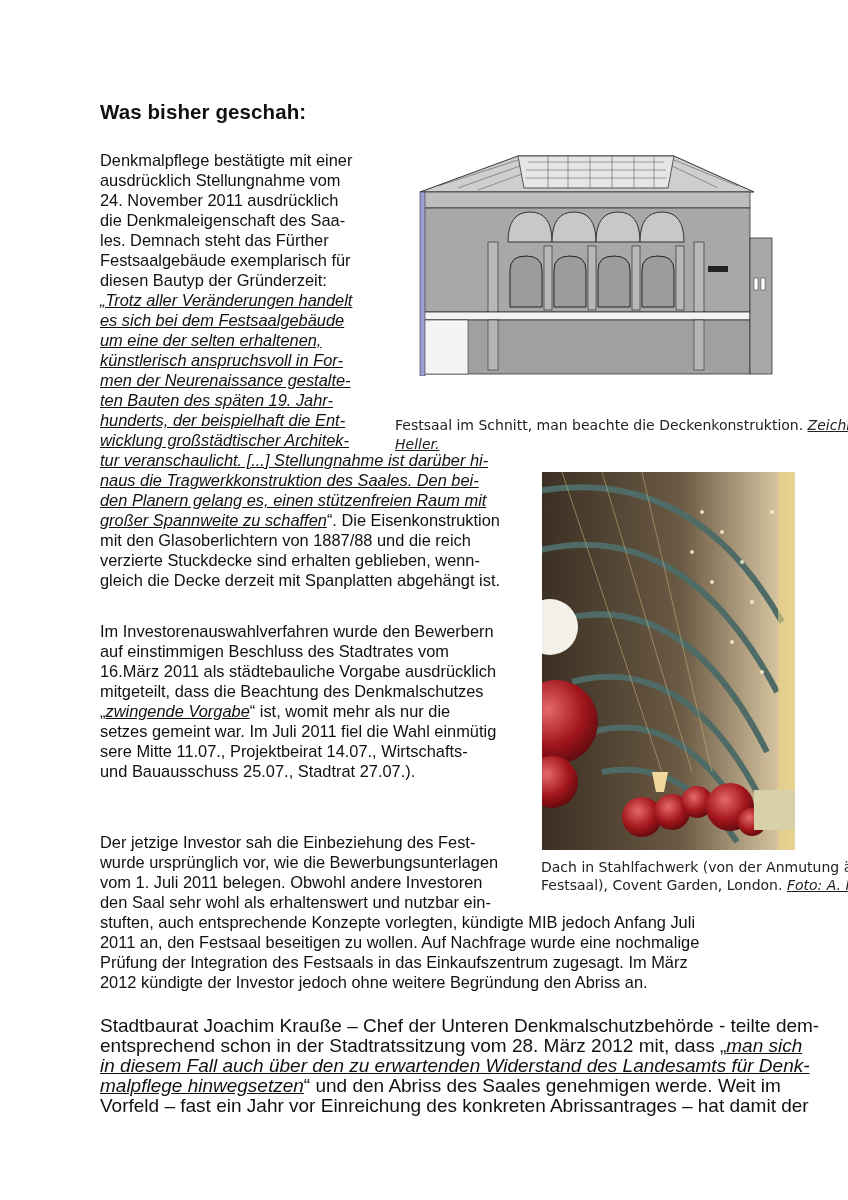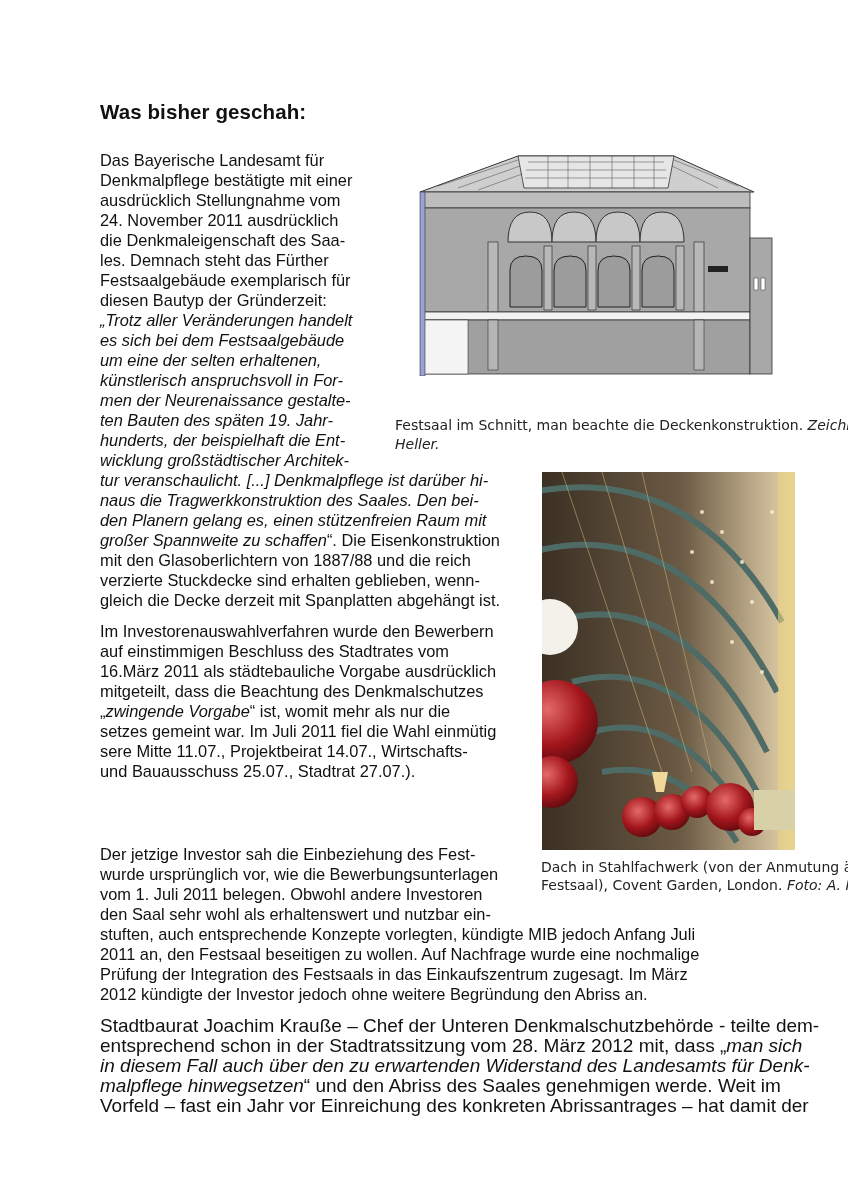--- a/index.html
+++ b/index.html
@@ -3,70 +3,69 @@
 <meta charset="utf-8">
 <style>
   html, body { margin: 0; padding: 0; background: #ffffff; }
   body { width: 848px; height: 1200px; position: relative; overflow: hidden;
          font-family: "Liberation Sans", sans-serif; color: #111; }
   .page { position: absolute; left: 0; top: 0; width: 848px; height: 1088px; }
   .abs { position: absolute; }
   h1.title { position: absolute; left: 100px; top: 100px; margin: 0; font-size: 20.5px; font-weight: bold; letter-spacing: 0.1px; }
   .txt { font-size: 16.4px; line-height: 20px; white-space: nowrap; margin: 0; }
   .line { display: block; height: 20px; }
-  .it { font-style: italic; }
+  .it { font-style: italic; text-decoration: underline; }
   .cap { font-family: "DejaVu Sans", sans-serif; font-size: 14px; line-height: 19px; color: #222; white-space: nowrap; }
   .fig1 { left: 418px; top: 152px; width: 356px; height: 224px; }
   .fig2 { left: 542px; top: 472px; width: 253px; height: 378px; overflow: hidden; background: #3a2f25; }
 </style>
 </head>
 <body>
 
 <div class="page">
 
   <h1 class="title">Was bisher geschah:</h1>
 
   <div class="abs txt" style="left:100px; top:150px;">
-      <span class="line"><span>Das Bayerische Landesamt für</span></span>
       <span class="line"><span>Denkmalpflege bestätigte mit einer</span></span>
       <span class="line"><span>ausdrücklich Stellungnahme vom</span></span>
       <span class="line"><span>24. November 2011 ausdrücklich</span></span>
       <span class="line"><span>die Denkmaleigenschaft des Saa-</span></span>
       <span class="line"><span>les. Demnach steht das Fürther</span></span>
       <span class="line"><span>Festsaalgebäude exemplarisch für</span></span>
       <span class="line"><span>diesen Bautyp der Gründerzeit:</span></span>
       <span class="line"><span class="it">„Trotz aller Veränderungen handelt</span></span>
       <span class="line"><span class="it">es sich bei dem Festsaalgebäude</span></span>
       <span class="line"><span class="it">um eine der selten erhaltenen,</span></span>
       <span class="line"><span class="it">künstlerisch anspruchsvoll in For-</span></span>
       <span class="line"><span class="it">men der Neurenaissance gestalte-</span></span>
       <span class="line"><span class="it">ten Bauten des späten 19. Jahr-</span></span>
       <span class="line"><span class="it">hunderts, der beispielhaft die Ent-</span></span>
       <span class="line"><span class="it">wicklung großstädtischer Architek-</span></span>
-      <span class="line"><span class="it">tur veranschaulicht. [...] Denkmalpflege ist darüber hi-</span></span>
+      <span class="line"><span class="it">tur veranschaulicht. [...] Stellungnahme ist darüber hi-</span></span>
       <span class="line"><span class="it">naus die Tragwerkkonstruktion des Saales. Den bei-</span></span>
       <span class="line"><span class="it">den Planern gelang es, einen stützenfreien Raum mit</span></span>
       <span class="line"><span class="it">großer Spannweite zu schaffen</span><span>“. Die Eisenkonstruktion</span></span>
       <span class="line"><span>mit den Glasoberlichtern von 1887/88 und die reich</span></span>
       <span class="line"><span>verzierte Stuckdecke sind erhalten geblieben, wenn-</span></span>
       <span class="line"><span>gleich die Decke derzeit mit Spanplatten abgehängt ist.</span></span>
     </div>
 
   <div class="abs txt" style="left:100px; top:621px;">
       <span class="line"><span>Im Investorenauswahlverfahren wurde den Bewerbern</span></span>
       <span class="line"><span>auf einstimmigen Beschluss des Stadtrates vom</span></span>
       <span class="line"><span>16.März 2011 als städtebauliche Vorgabe ausdrücklich</span></span>
       <span class="line"><span>mitgeteilt, dass die Beachtung des Denkmalschutzes</span></span>
       <span class="line"><span>„</span><span class="it">zwingende Vorgabe</span><span>“ ist, womit mehr als nur die</span></span>
       <span class="line"><span>setzes gemeint war. Im Juli 2011 fiel die Wahl einmütig</span></span>
       <span class="line"><span>sere Mitte 11.07., Projektbeirat 14.07., Wirtschafts-</span></span>
       <span class="line"><span>und Bauausschuss 25.07., Stadtrat 27.07.).</span></span>
     </div>
 
-  <div class="abs txt" style="left:100px; top:832px;margin-top:12px;">
+  <div class="abs txt" style="left:100px; top:832px;">
       <span class="line"><span>Der jetzige Investor sah die Einbeziehung des Fest-</span></span>
       <span class="line"><span>wurde ursprünglich vor, wie die Bewerbungsunterlagen</span></span>
       <span class="line"><span>vom 1. Juli 2011 belegen. Obwohl andere Investoren</span></span>
       <span class="line"><span>den Saal sehr wohl als erhaltenswert und nutzbar ein-</span></span>
       <span class="line"><span>stuften, auch entsprechende Konzepte vorlegten, kündigte MIB jedoch Anfang Juli</span></span>
       <span class="line"><span>2011 an, den Festsaal beseitigen zu wollen. Auf Nachfrage wurde eine nochmalige</span></span>
       <span class="line"><span>Prüfung der Integration des Festsaals in das Einkaufszentrum zugesagt. Im März</span></span>
       <span class="line"><span>2012 kündigte der Investor jedoch ohne weitere Begründung den Abriss an.</span></span>
     </div>
 

